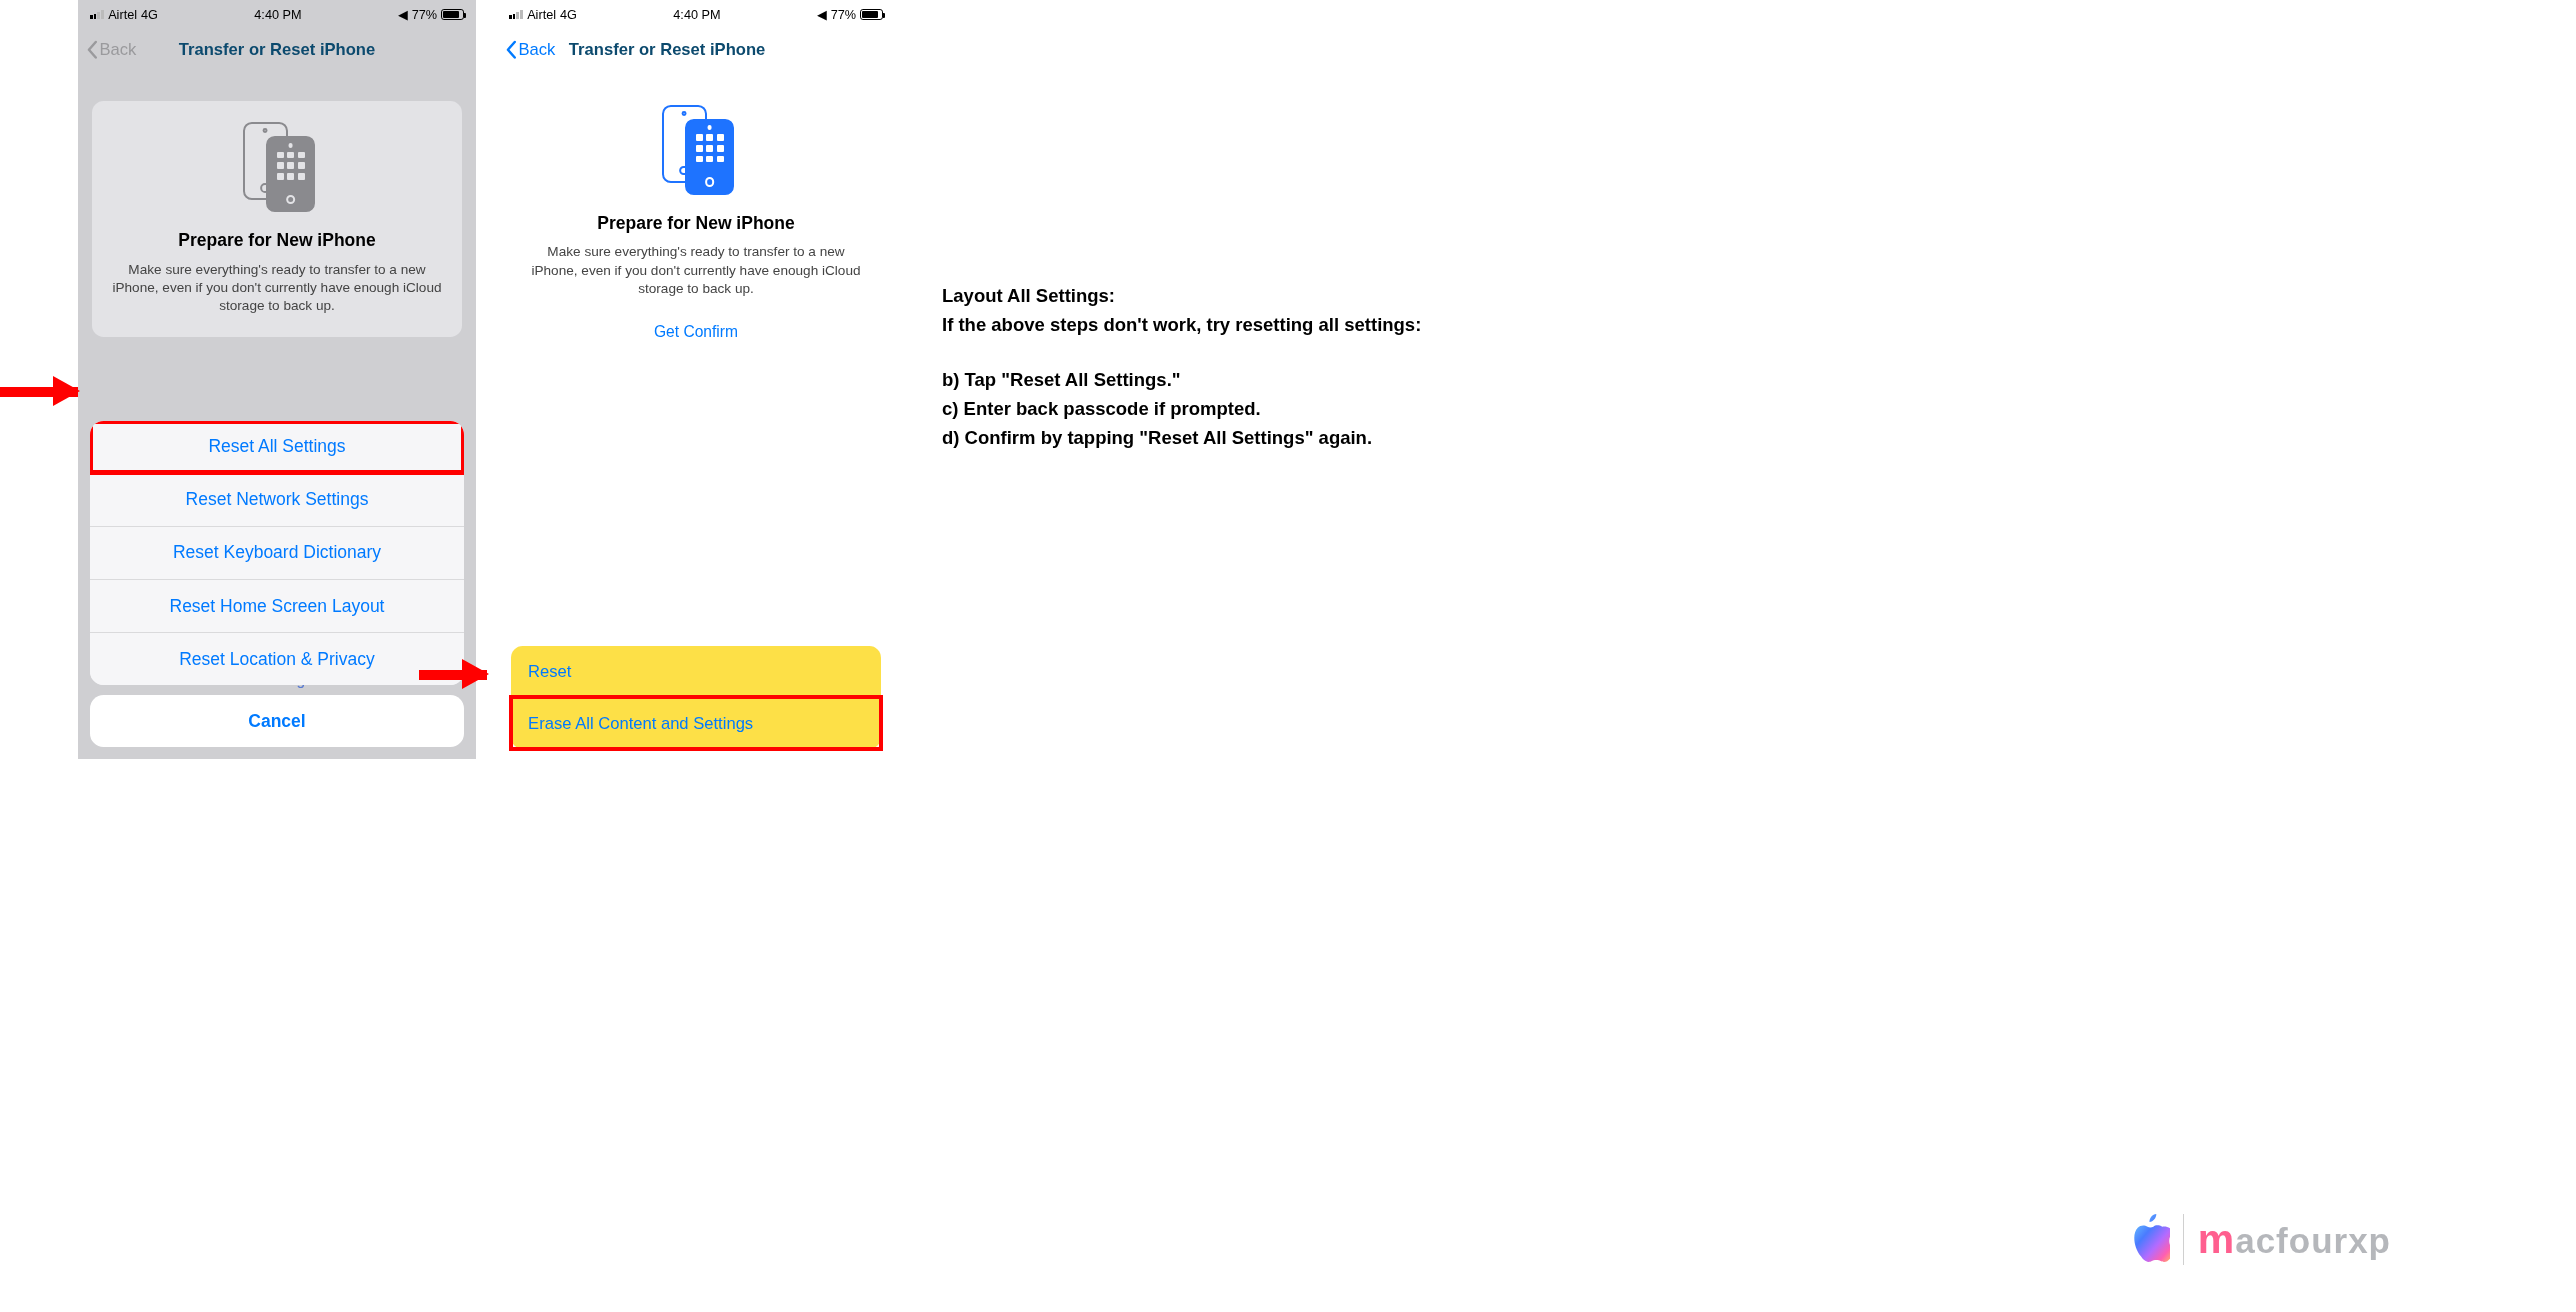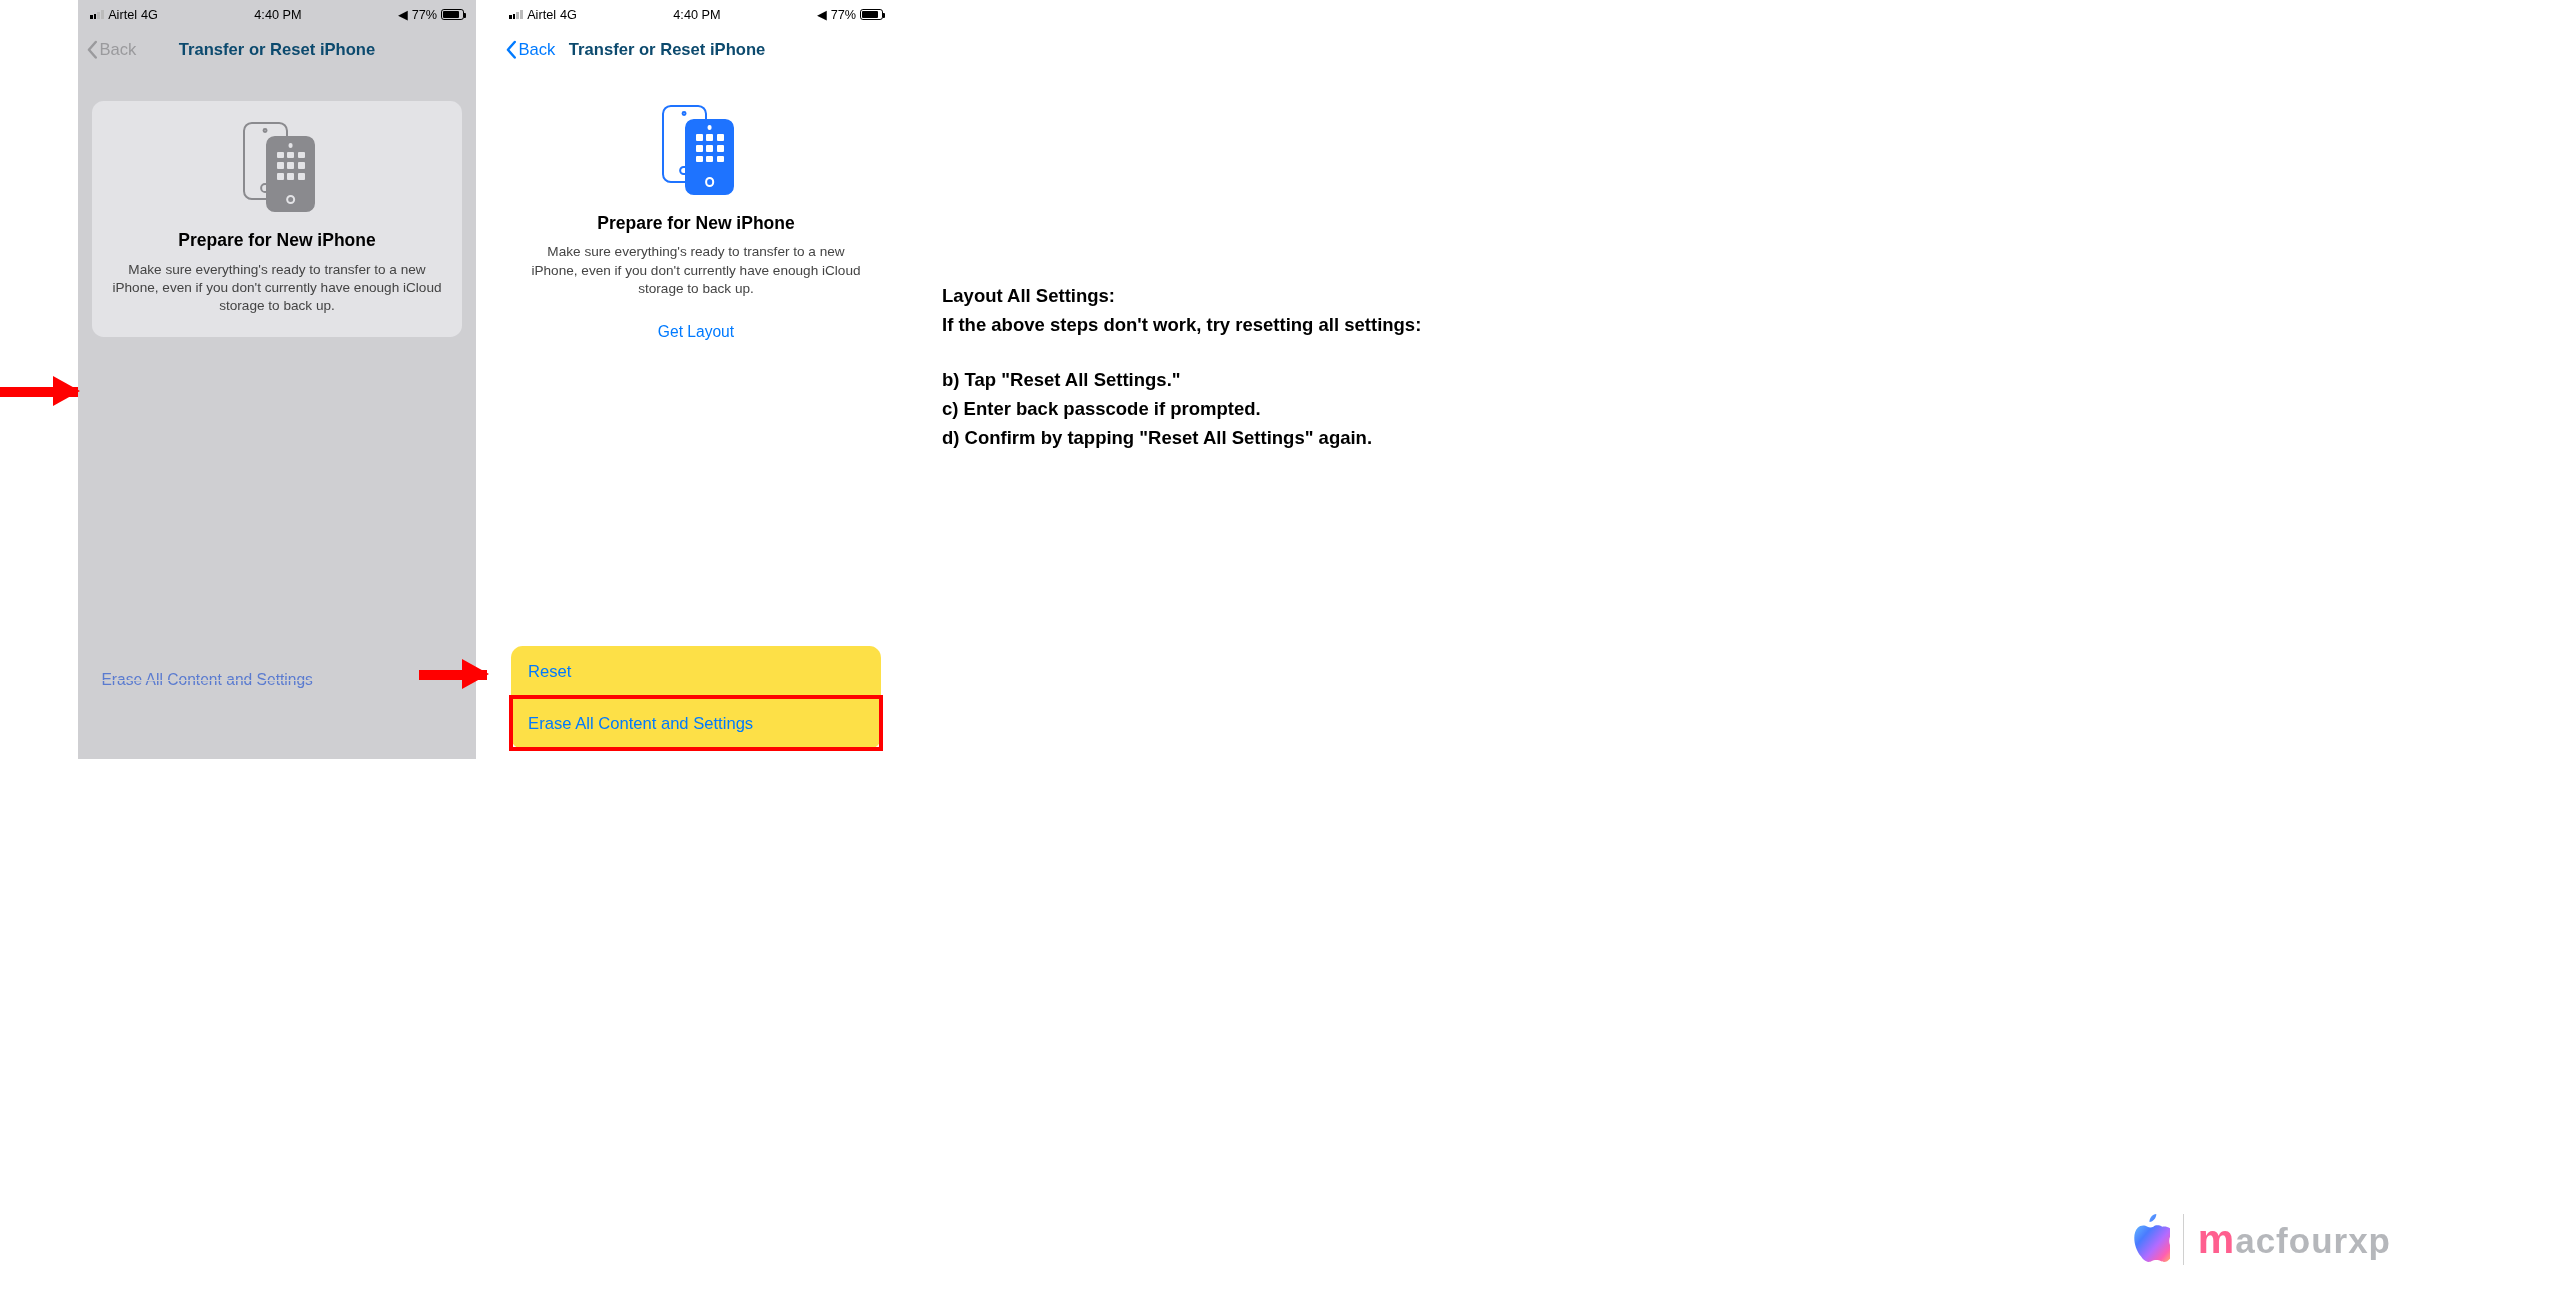--- a/index.html
+++ b/index.html
@@ -157,20 +157,30 @@
               <span class="btn"></span>
             </span>
         </span>
         <div class="card-title">Prepare for New iPhone</div>
         <div class="card-desc">Make sure everything's ready to transfer to a new iPhone, even if you don't currently have enough iCloud storage to back up.</div>
       </div>
     </div>
 
     <div class="hidden-erase" style="position:absolute;bottom:70px;left:0;right:0;text-decoration:line-through #cfcfd2 0;">Erase All Content and Settings</div>
 
+    <div class="sheet">
+      <div class="sheet-group">
+        <div class="sheet-item boxed">Reset All Settings</div>
+        <div class="sheet-item">Reset Network Settings</div>
+        <div class="sheet-item">Reset Keyboard Dictionary</div>
+        <div class="sheet-item">Reset Home Screen Layout</div>
+        <div class="sheet-item">Reset Location &amp; Privacy</div>
+      </div>
+      <div class="sheet-cancel">Cancel</div>
+    </div>
   </div>
 
   <div class="phone right bg-reset">
     <div class="status-bar">
       <div class="status-left">
         <span class="signal">
             <span></span>
             <span></span>
             <span></span>
             <span></span>
@@ -213,21 +223,21 @@
               <span></span>
               <span></span>
               <span></span>
               <span></span>
             </span>
             <span class="btn"></span>
           </span>
       </span>
       <div class="card-title">Prepare for New iPhone</div>
       <div class="card-desc">Make sure everything's ready to transfer to a new iPhone, even if you don't currently have enough iCloud storage to back up.</div>
-      <span class="get-started">Get Layout</span>
+      <span class="get-started">Get Confirm</span>
     </div>
     <div class="rows">
       <div class="row">Reset</div>
       <div class="row boxed">Erase All Content and Settings</div>
     </div>
   </div>
 
   <div class="arrow a1"></div>
   <div class="arrow a2"></div>
 

